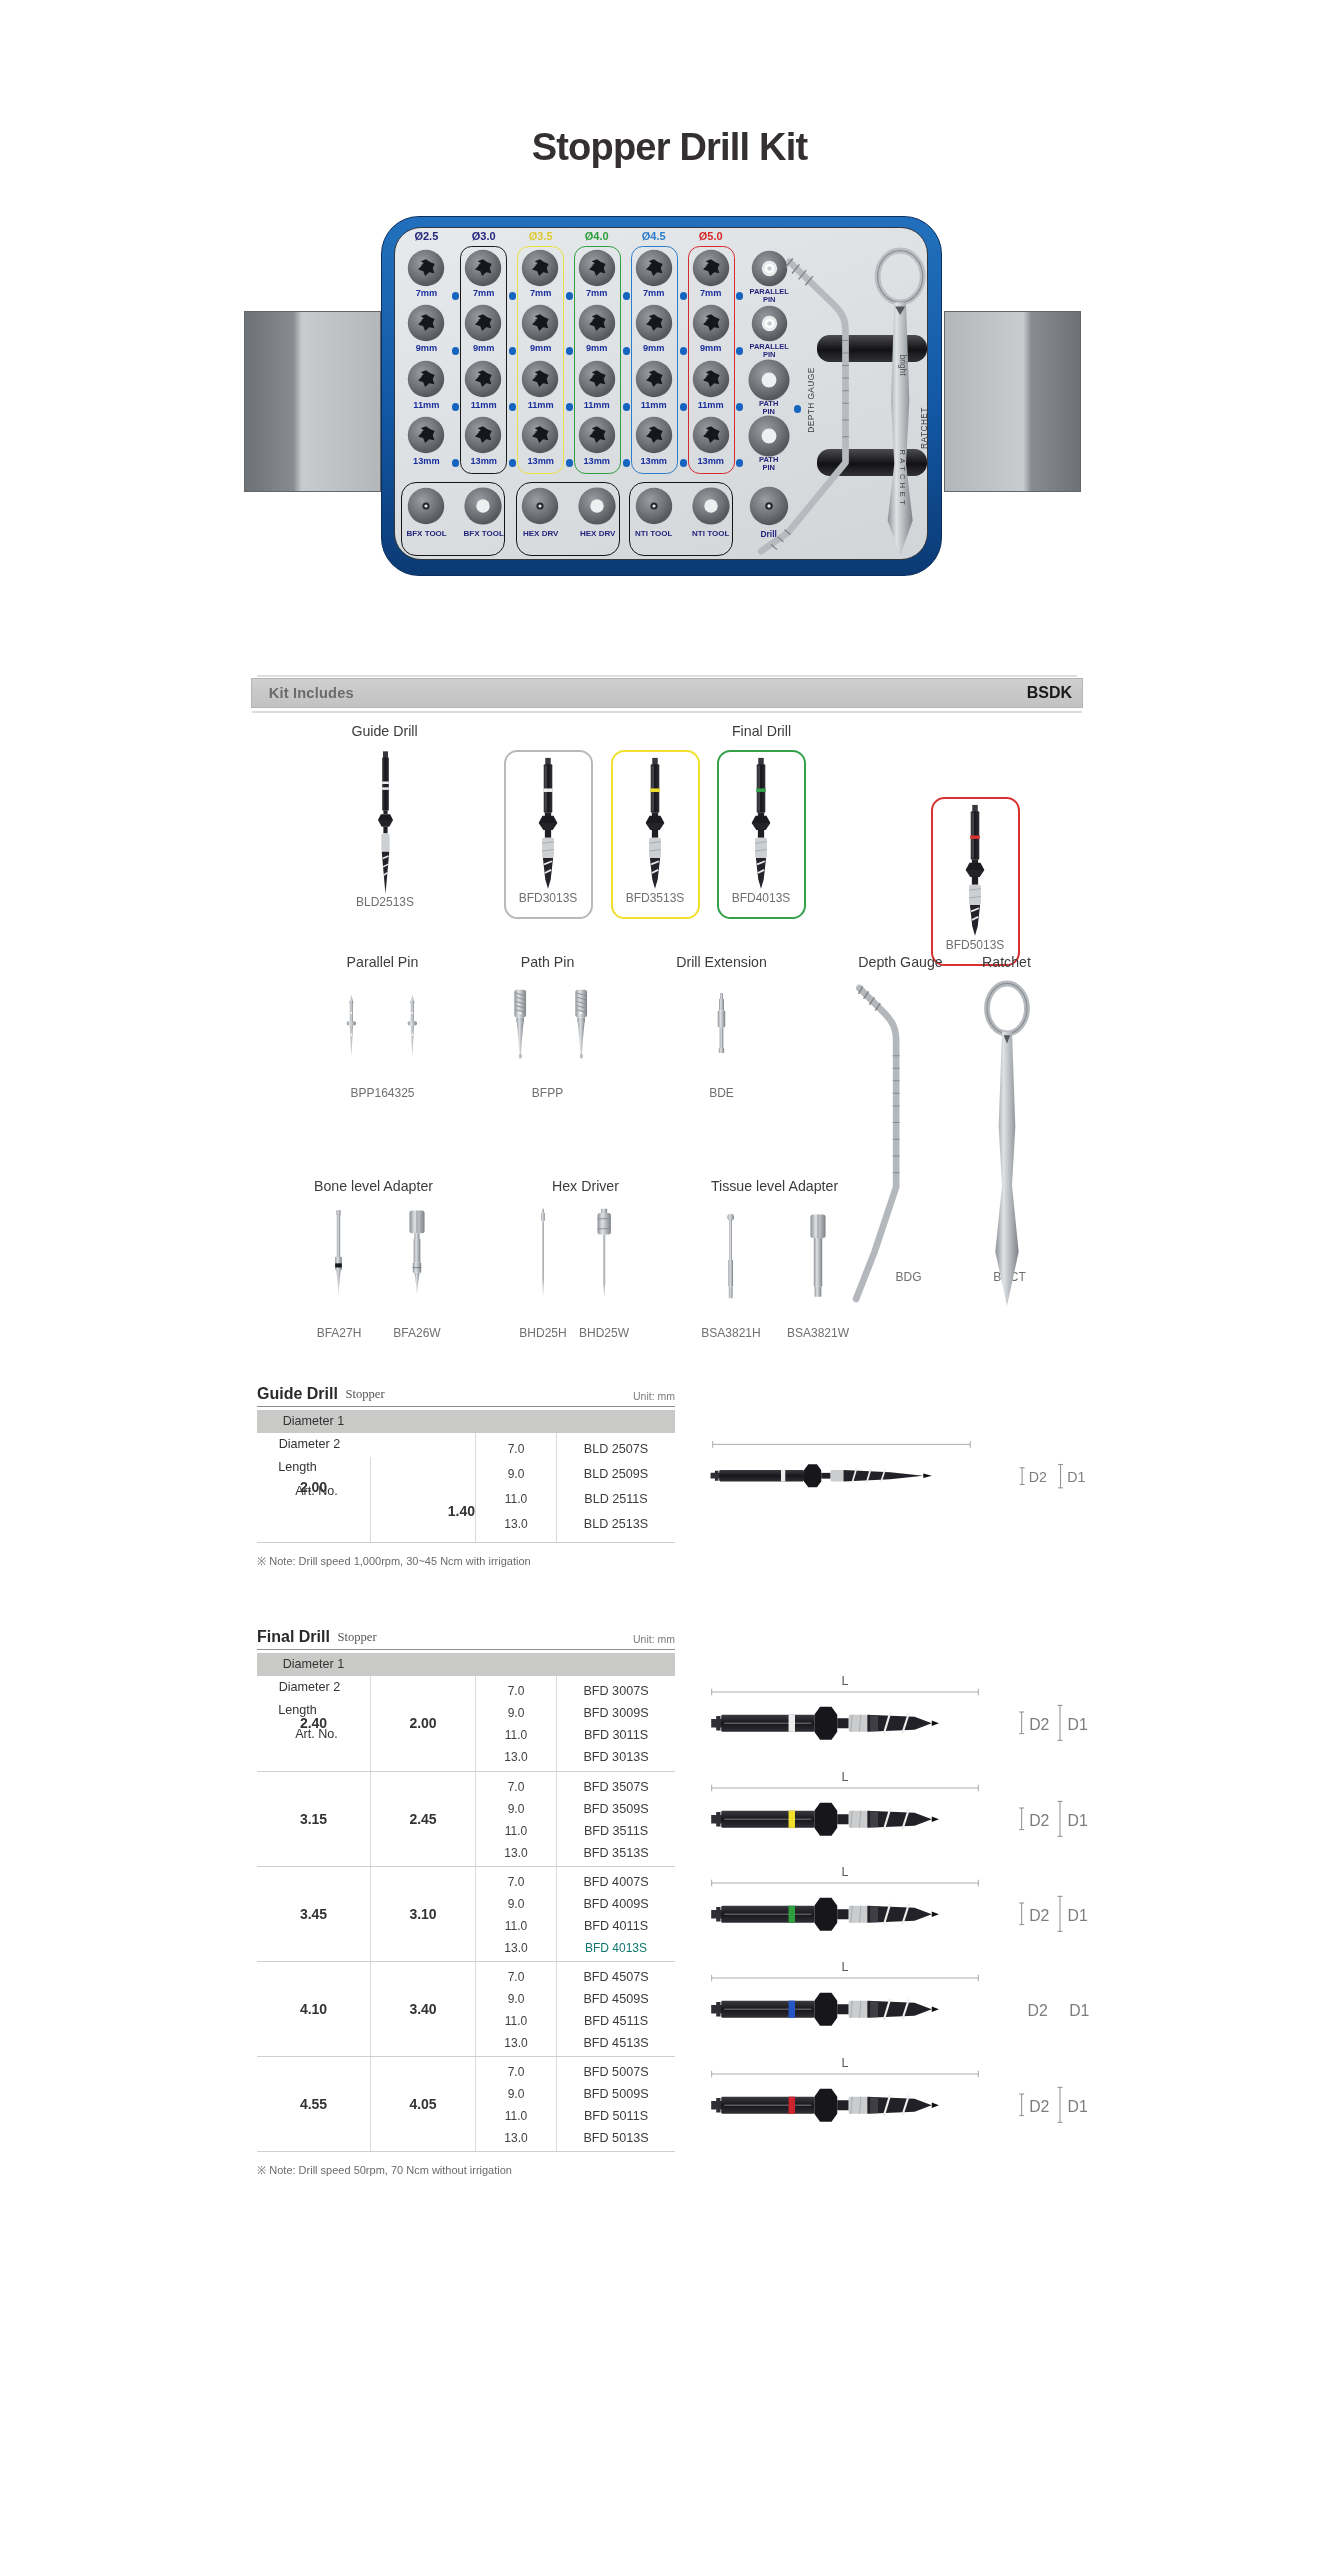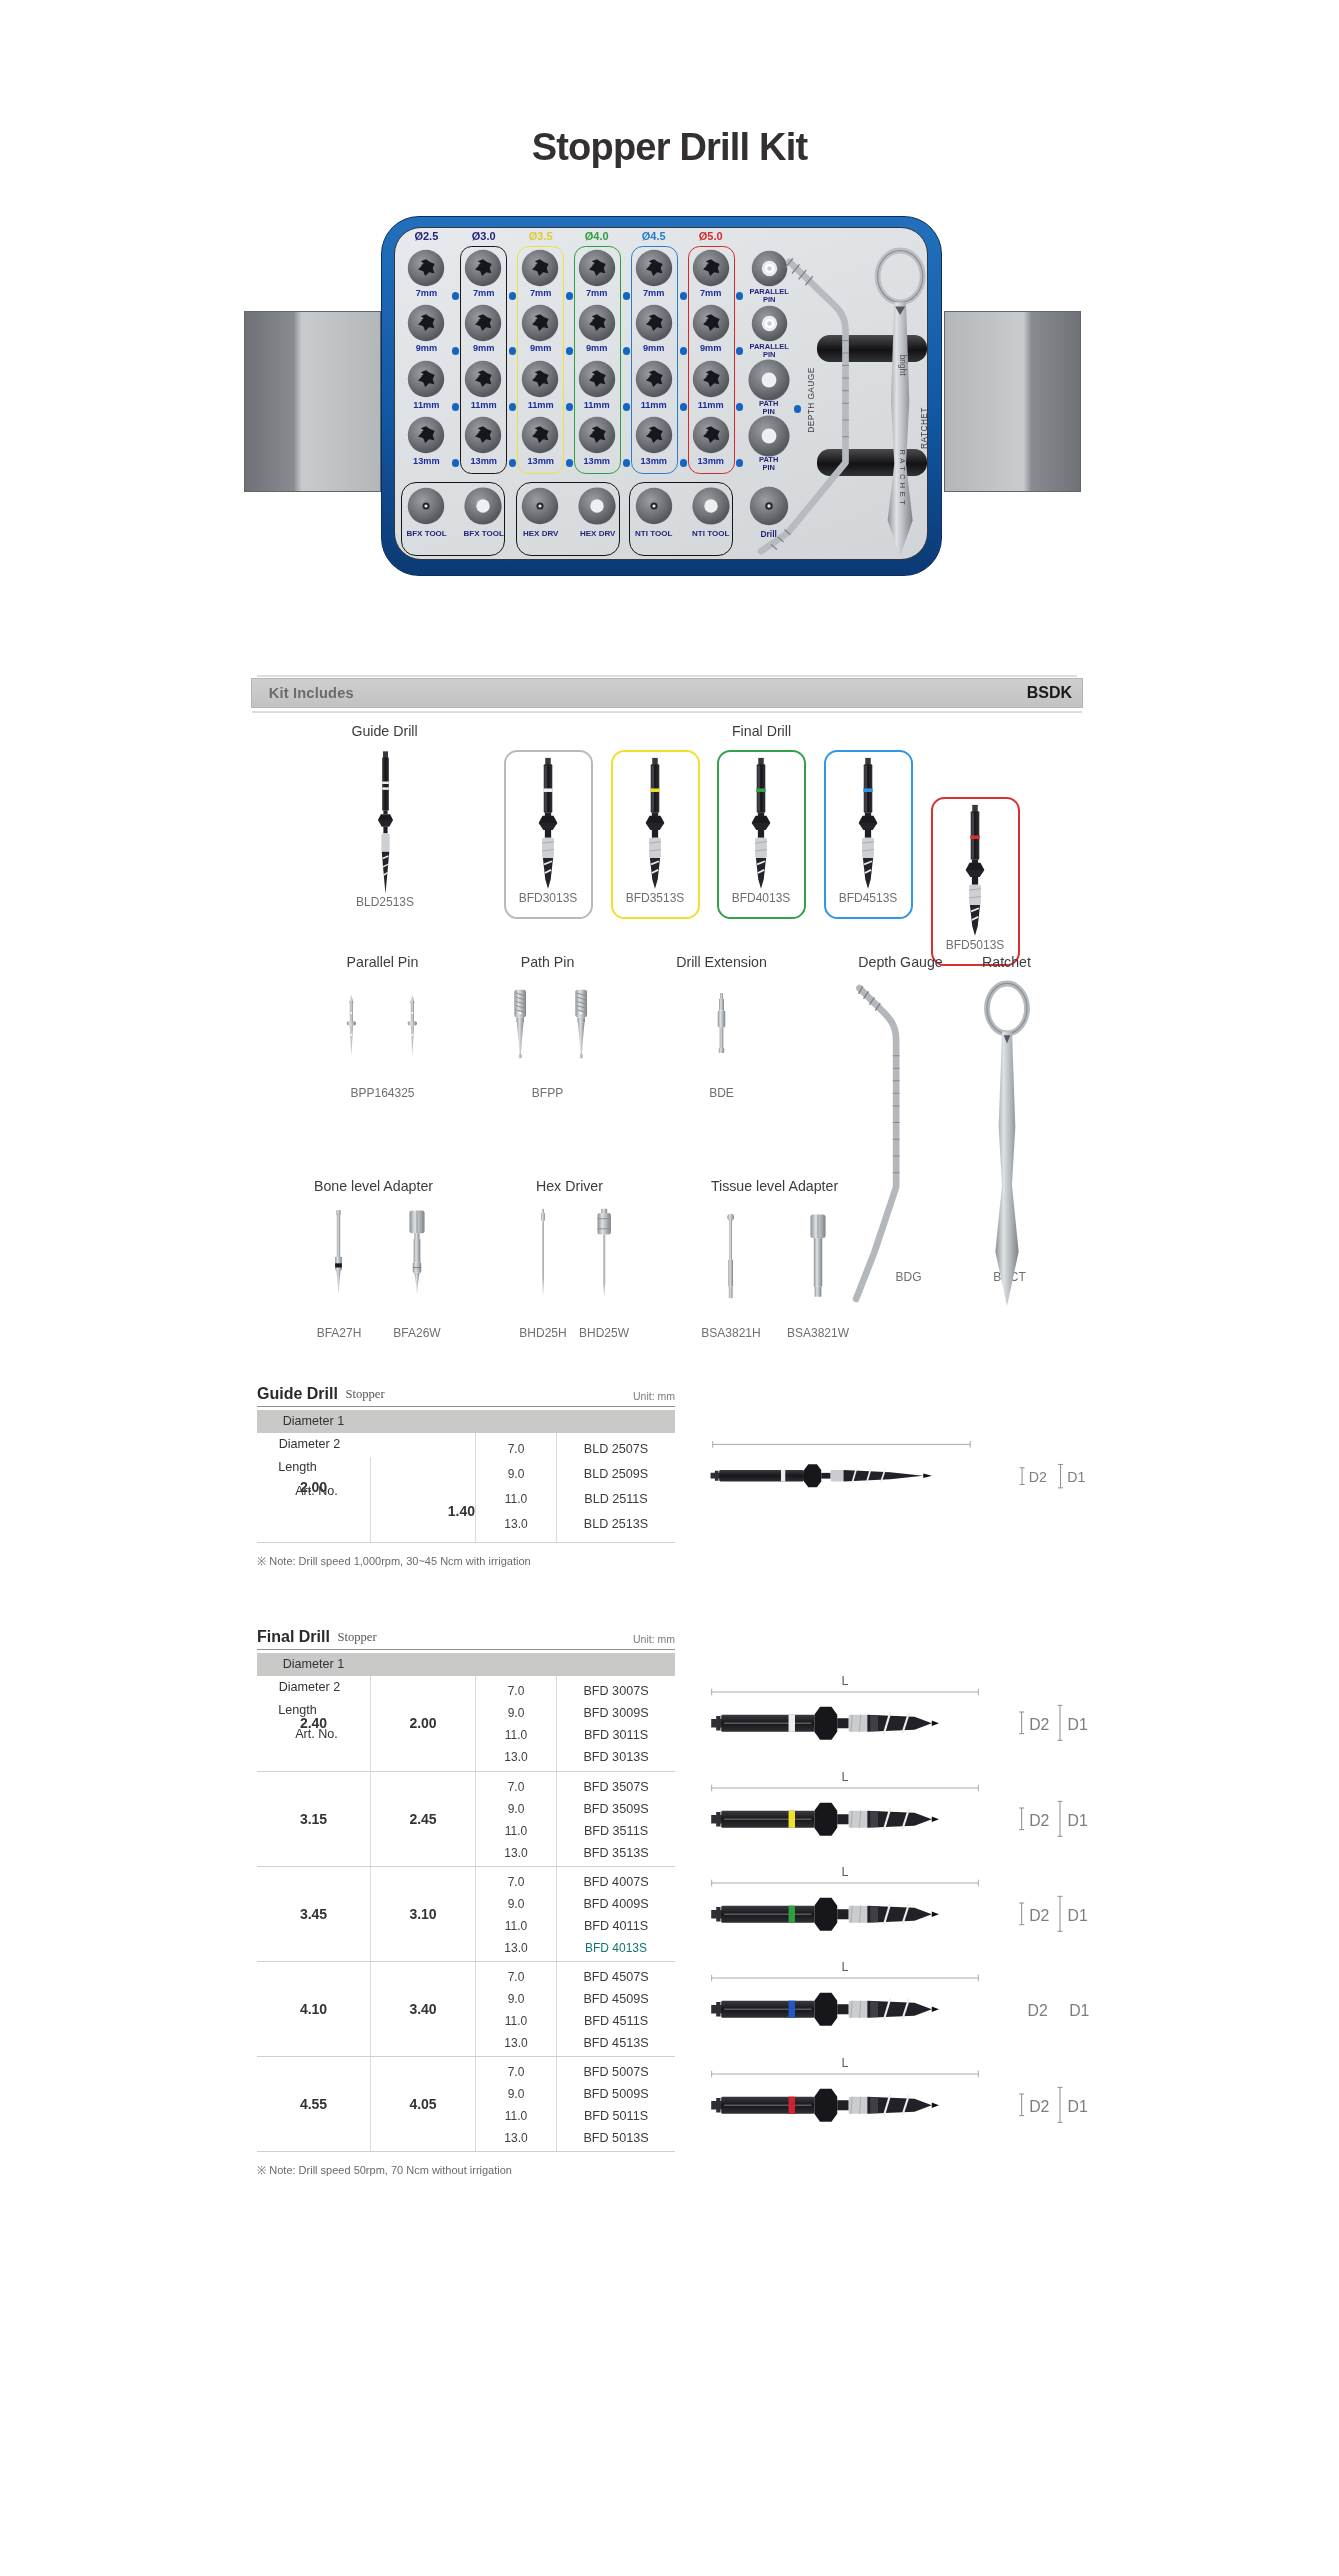--- a/index.html
+++ b/index.html
@@ -446,26 +446,20 @@
         <use x="0" y="0" width="60" height="175" href="#sym-vdrill" xlink:href="#sym-vdrill" style="color: rgb(240, 224, 44);"></use>
       </svg>
       <div class="part-label" style="position: absolute; left: 0px; top: 139px; width: 84px;">BFD3513S</div>
     </div>
     <div style="position: absolute; left: 717px; top: 750px; width: 89px; height: 169px; border: 2.5px solid rgb(51, 160, 74); border-radius: 13.4px;">
       <svg width="50" height="137" viewBox="0 0 60 175" style="position: absolute; left: 16.7px; top: 1.7px; overflow: visible; z-index: 3;">
         <use x="0" y="0" width="60" height="175" href="#sym-vdrill" xlink:href="#sym-vdrill" style="color: rgb(51, 160, 74);"></use>
       </svg>
       <div class="part-label" style="position: absolute; left: 0px; top: 139px; width: 84px;">BFD4013S</div>
     </div>
-    <div style="position: absolute; left: 824px; top: 750px; width: 89px; height: 169px; border: 2.5px solid rgb(47, 150, 232); border-radius: 13.4px;">
-      <svg width="50" height="137" viewBox="0 0 60 175" style="position: absolute; left: 16.7px; top: 1.7px; overflow: visible; z-index: 3;">
-        <use x="0" y="0" width="60" height="175" href="#sym-vdrill" xlink:href="#sym-vdrill" style="color: rgb(47, 150, 232);"></use>
-      </svg>
-      <div class="part-label" style="position: absolute; left: 0px; top: 139px; width: 84px;">BFD4513S</div>
-    </div>
     <div style="position: absolute; left: 931px; top: 750px; width: 89px; height: 169px; border: 2.5px solid rgb(217, 48, 48); border-radius: 13.4px; margin-top: 47px;">
       <svg width="50" height="137" viewBox="0 0 60 175" style="position: absolute; left: 16.7px; top: 1.7px; overflow: visible; z-index: 3;">
         <use x="0" y="0" width="60" height="175" href="#sym-vdrill" xlink:href="#sym-vdrill" style="color: rgb(217, 48, 48);"></use>
       </svg>
       <div class="part-label" style="position: absolute; left: 0px; top: 139px; width: 84px;">BFD5013S</div>
     </div>
     <div class="sec-label" style="position: absolute; left: 307px; top: 954px; width: 151px;">Parallel Pin</div>
     <div class="sec-label" style="position: absolute; left: 472px; top: 954px; width: 151px;">Path Pin</div>
     <div class="sec-label" style="position: absolute; left: 646px; top: 954px; width: 151px;">Drill Extension</div>
     <div class="sec-label" style="position: absolute; left: 825px; top: 954px; width: 151px;">Depth Gauge</div>
@@ -495,21 +489,21 @@
     </svg>
     <svg width="70" height="335" viewBox="0 0 84 400" style="position: absolute; left: 972px; top: 976px; overflow: visible; z-index: 3;">
       <ellipse cx="42" cy="38" rx="24" ry="30" fill="none" stroke="#b6babe" stroke-width="7"></ellipse>
       <ellipse cx="42" cy="38" rx="24" ry="30" fill="none" stroke="#8b8f94" stroke-width="1.5"></ellipse>
       <polygon points="36,66 48,66 52,180 48,250 56,330 42,395 28,330 36,250 32,180" fill="url(#gSteel)"></polygon>
       <polygon points="38,70 46,70 42,80" fill="#55595e"></polygon>
     </svg>
     <div class="part-label" style="position: absolute; left: 850px; top: 1270px; width: 117px;">BDG</div>
     <div class="part-label" style="position: absolute; left: 951px; top: 1270px; width: 117px;">BRCT</div>
     <div class="sec-label" style="position: absolute; left: 273px; top: 1178px; width: 201px;">Bone level Adapter</div>
-    <div class="sec-label" style="position: absolute; left: 469px; top: 1178px; width: 201px; text-align: center;">Hex Driver</div>
+    <div class="sec-label" style="position: absolute; left: 485px; top: 1178px; width: 201px; text-align: center;">Hex Driver</div>
     <div class="sec-label" style="position: absolute; left: 674px; top: 1178px; width: 201px;">Tissue level Adapter</div>
     <svg width="15" height="89" viewBox="0 0 18 106" style="position: absolute; left: 331px; top: 1208px; overflow: visible; z-index: 3;">
       <use x="0" y="0" width="18" height="106" href="#sym-bfaH" xlink:href="#sym-bfaH"></use>
     </svg>
     <svg width="22" height="89" viewBox="0 0 26 106" style="position: absolute; left: 406px; top: 1208px; overflow: visible; z-index: 3;">
       <use x="0" y="0" width="26" height="106" href="#sym-bfaW" xlink:href="#sym-bfaW"></use>
     </svg>
     <svg width="10" height="92" viewBox="0 0 12 110" style="position: absolute; left: 538px; top: 1207px; overflow: visible; z-index: 3;">
       <use x="0" y="0" width="12" height="110" href="#sym-bhdH" xlink:href="#sym-bhdH"></use>
     </svg>

